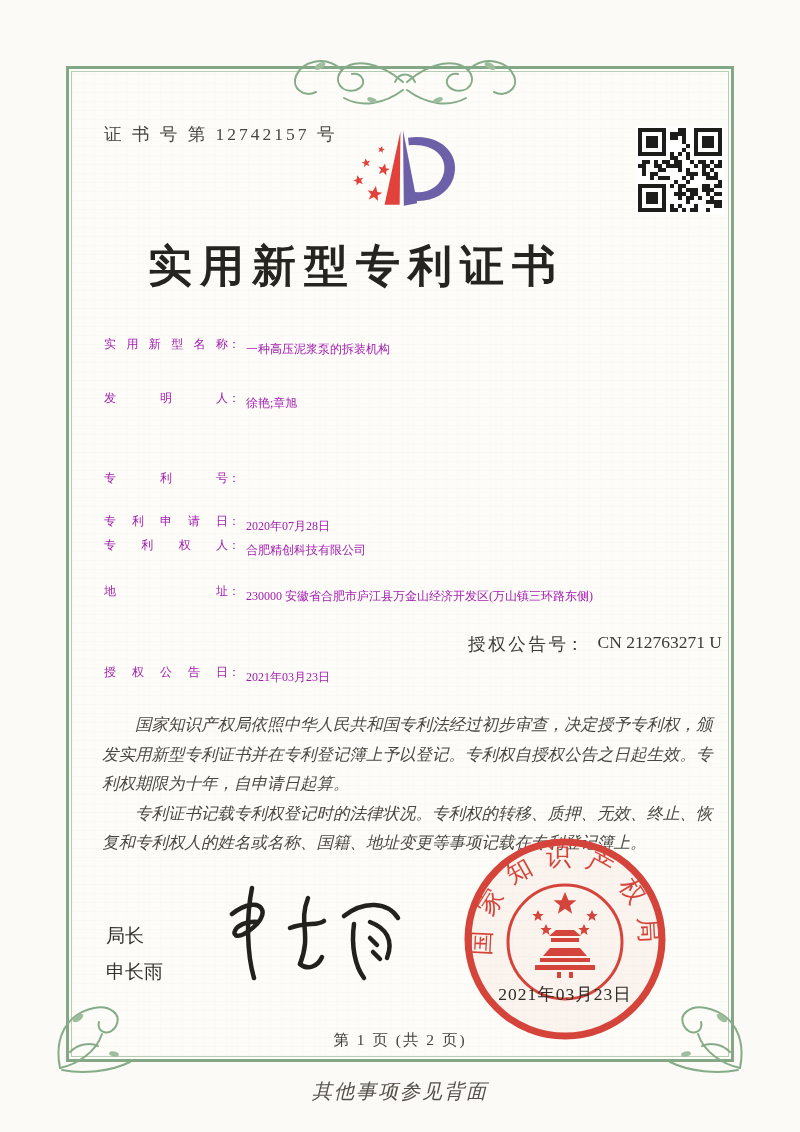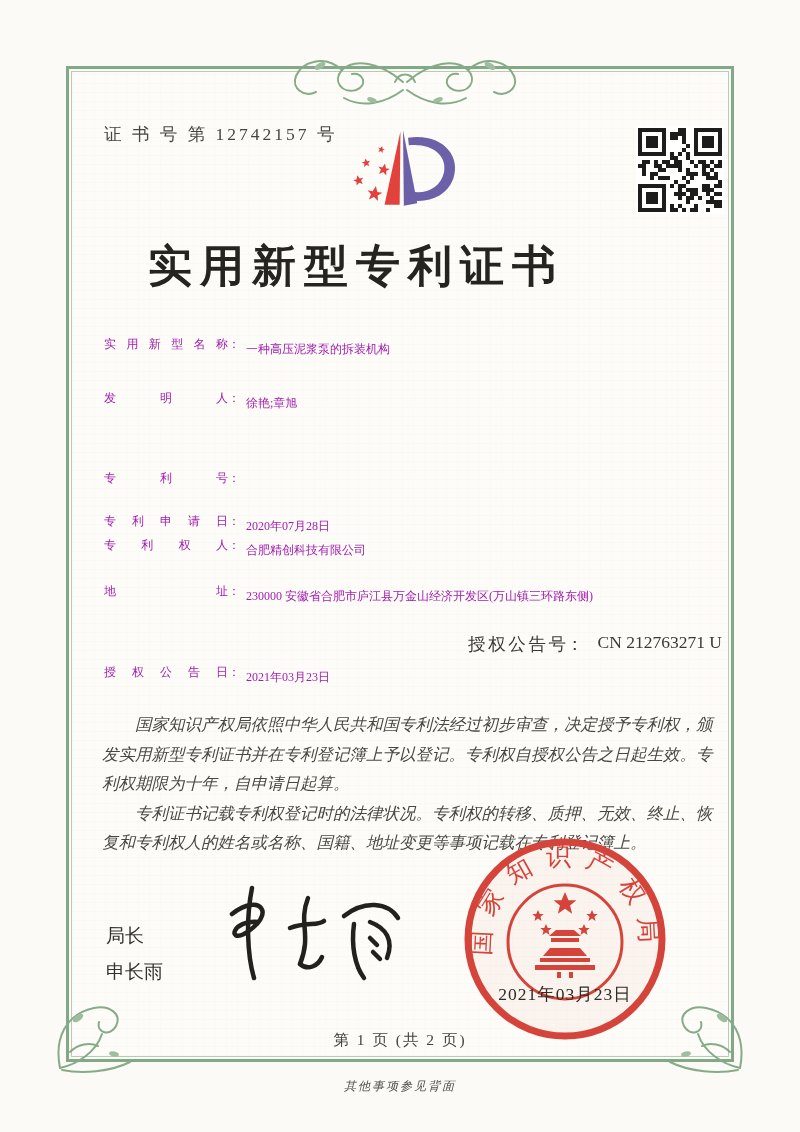--- a/index.html
+++ b/index.html
@@ -61,21 +61,21 @@
     position:absolute;left:460px;top:982px;width:210px;text-align:center;
     font-size:17.5px;letter-spacing:1px;color:#2c2b27;
   }
   
   .page-num{
     position:absolute;left:0;top:1030px;width:800px;text-align:center;
     font-size:15.5px;letter-spacing:2px;color:#44433d;
   }
   .back-note{
     position:absolute;left:0;top:1078px;width:800px;text-align:center;
-    font-size:12px;font-style:italic;letter-spacing:2px;color:#53504a;
+    font-size:20px;font-style:italic;letter-spacing:2px;color:#53504a;
   }
   svg{display:block;}
 </style>
 </head>
 <body>
 
 <div class="page">
 
   <div class="frame-outer">
     <div class="frame-inner"></div>

